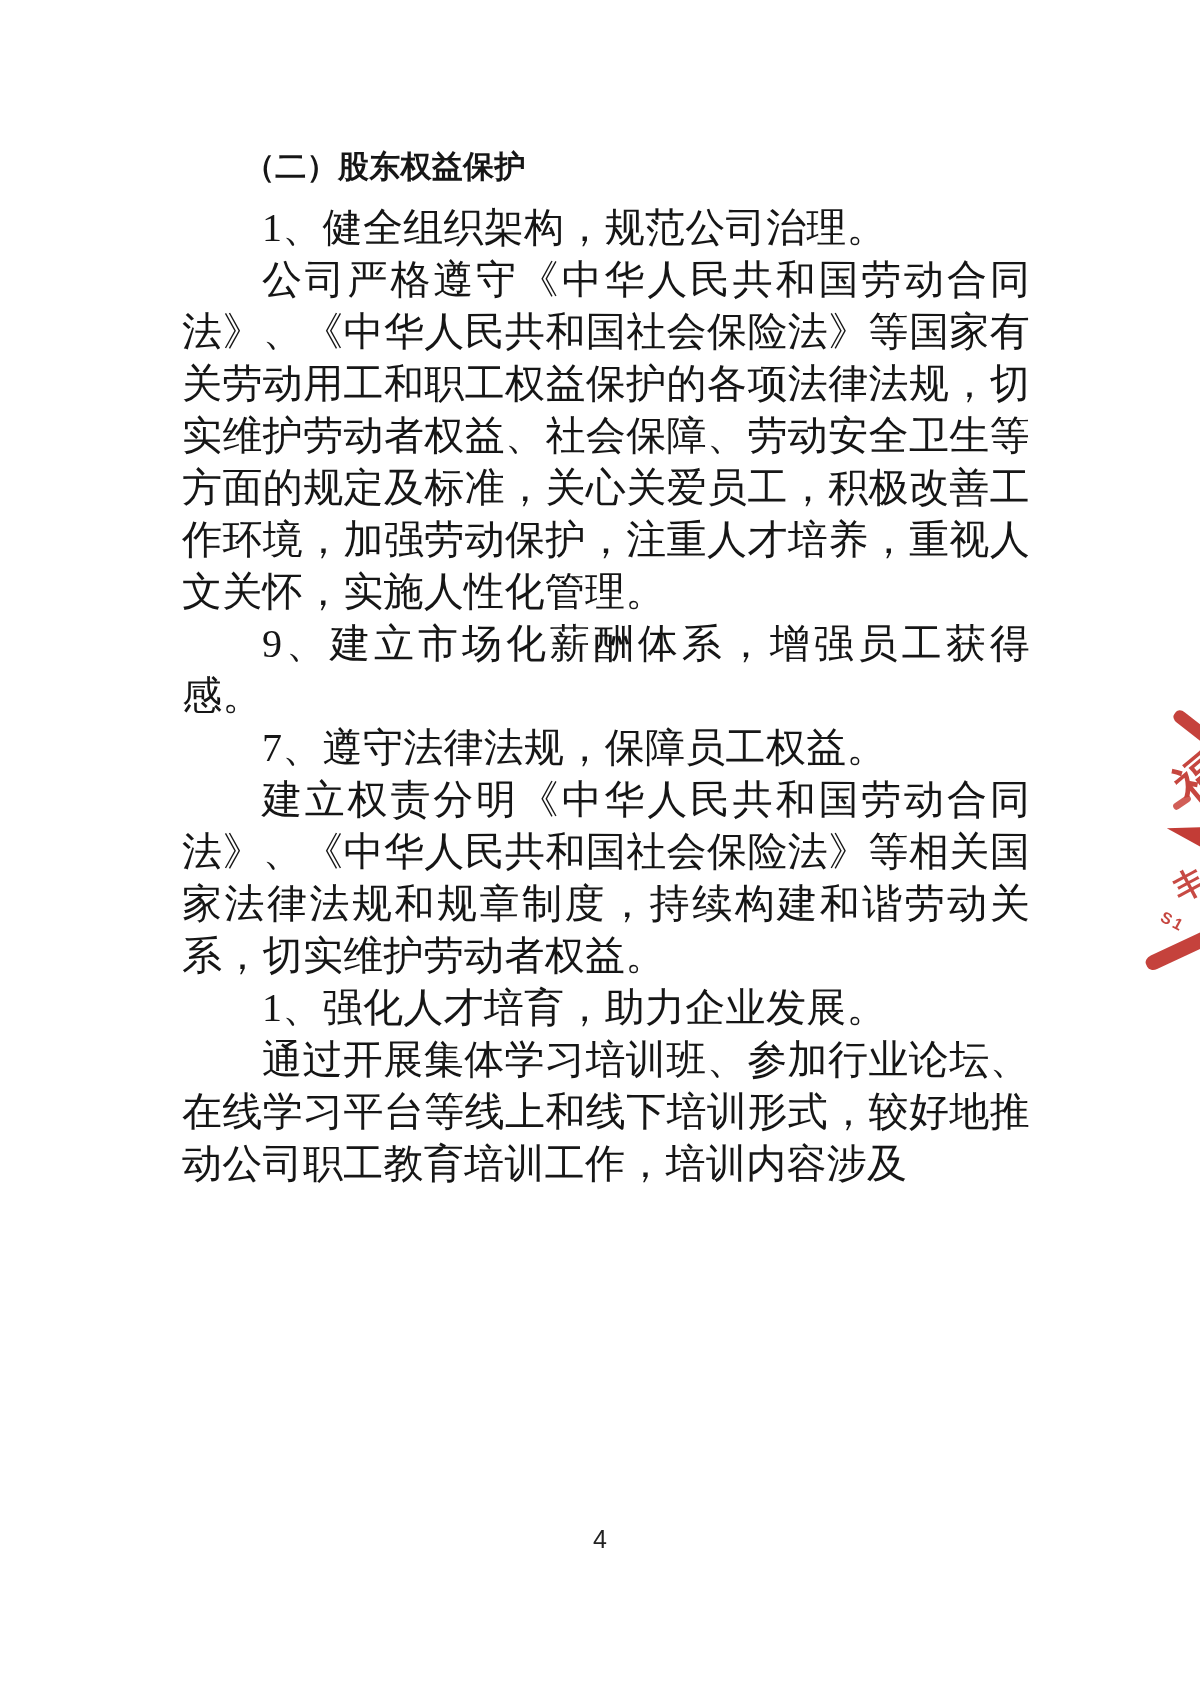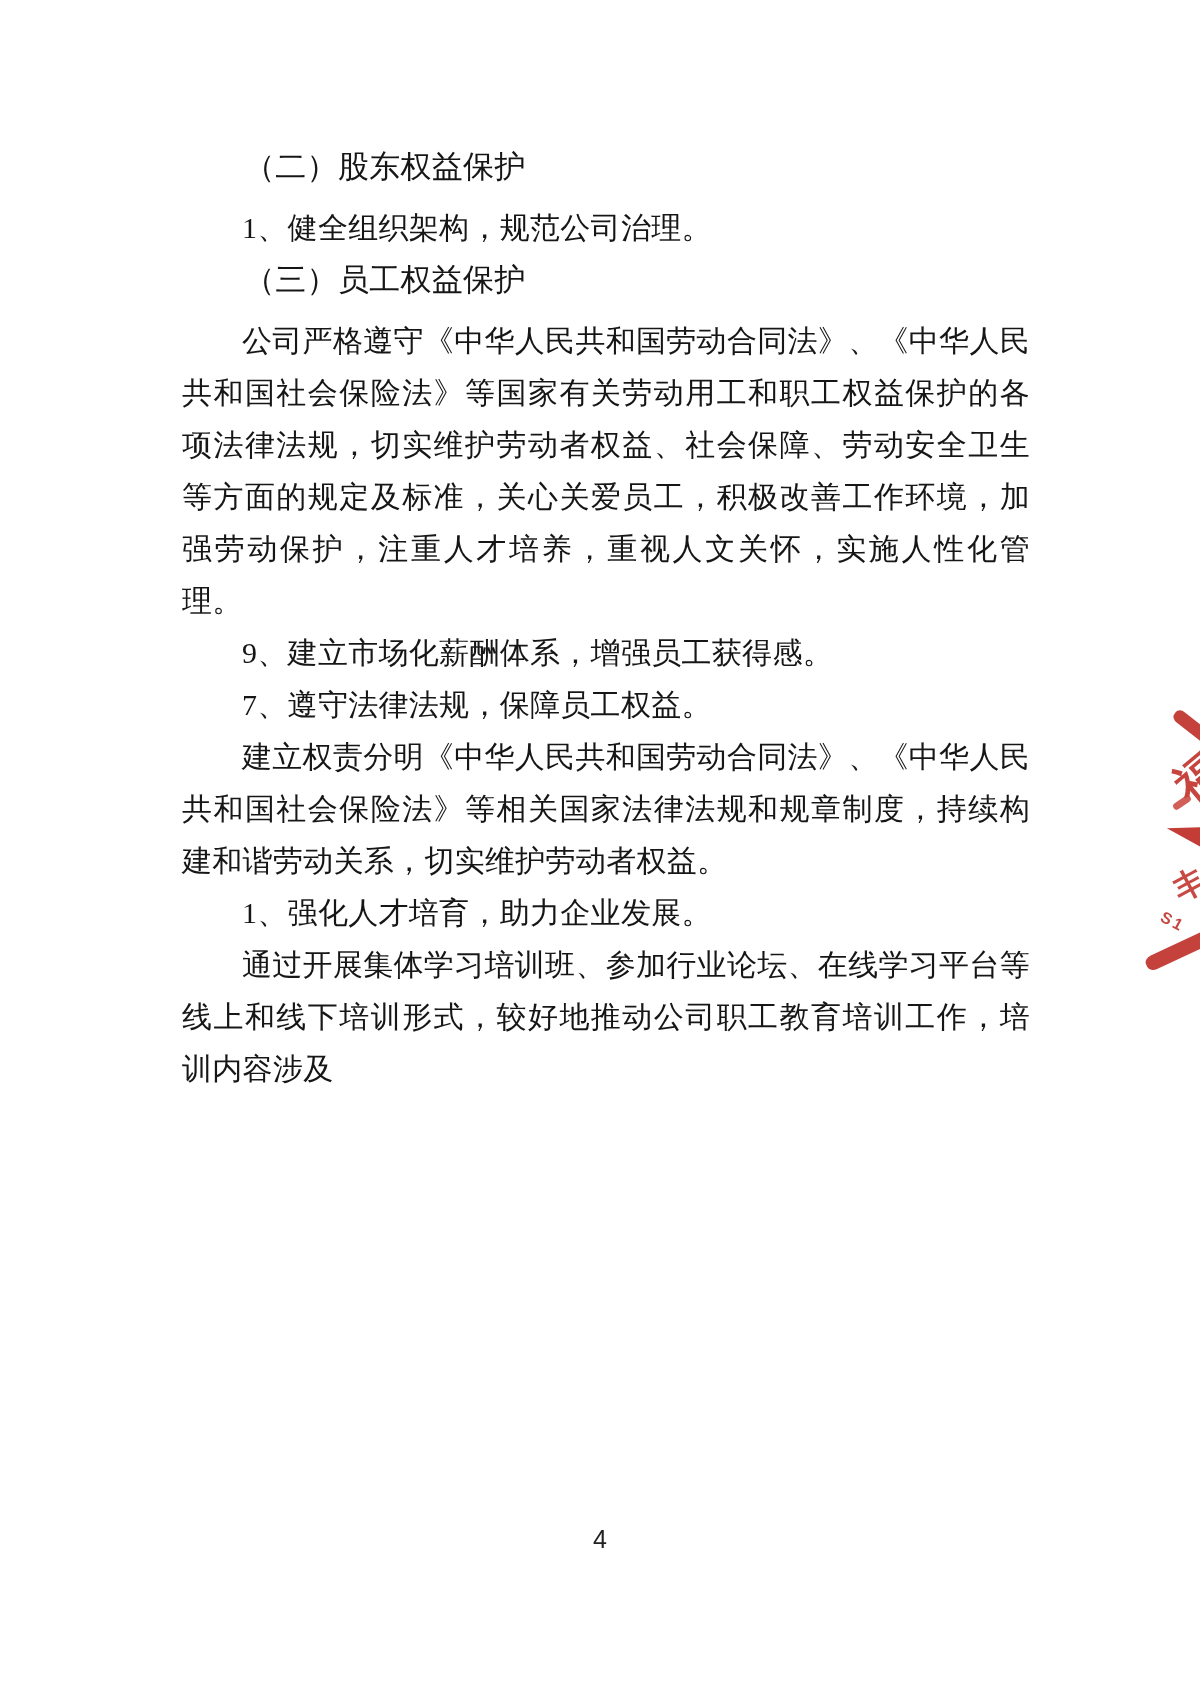--- a/index.html
+++ b/index.html
@@ -17,30 +17,30 @@
     color: #161616;
   }
   .content {
     position: absolute;
     left: 182px;
     top: 141px;
     width: 848px;
   }
   .content p {
     margin: 0;
-    font-size: 30px;
+    font-size: 40px;
     line-height: 52px;
     letter-spacing: 0.3px;
     text-indent: 2em;
     text-align: justify;
     text-justify: inter-character;
     word-break: break-all;
   }
   .content p.heading {
-    font-weight: 400;
+    font-weight: 700;
     font-size: 31px;
     margin-bottom: 9px;
   }
   .page-number {
     position: absolute;
     top: 1524px;
     left: 0;
     width: 100%;
     text-align: center;
     font-size: 25px;
@@ -135,21 +135,20 @@
   }
 </style>
 </head>
 <body>
 
 <div class="page">
 
   <div class="content">
     <p class="heading">（二）股东权益保护</p>
     <p>1、健全组织架构，规范公司治理。</p>
-    <p class="heading">（三）员工权益保护</p>
     <p>公司严格遵守《中华人民共和国劳动合同法》、《中华人民共和国社会保险法》等国家有关劳动用工和职工权益保护的各项法律法规，切实维护劳动者权益、社会保障、劳动安全卫生等方面的规定及标准，关心关爱员工，积极改善工作环境，加强劳动保护，注重人才培养，重视人文关怀，实施人性化管理。</p>
     <p>9、建立市场化薪酬体系，增强员工获得感。</p>
     <p>7、遵守法律法规，保障员工权益。</p>
     <p>建立权责分明《中华人民共和国劳动合同法》、《中华人民共和国社会保险法》等相关国家法律法规和规章制度，持续构建和谐劳动关系，切实维护劳动者权益。</p>
     <p>1、强化人才培育，助力企业发展。</p>
     <p>通过开展集体学习培训班、参加行业论坛、在线学习平台等线上和线下培训形式，较好地推动公司职工教育培训工作，培训内容涉及</p>
   </div>
 
   <div class="seal">
     <div class="arc-top"></div>

